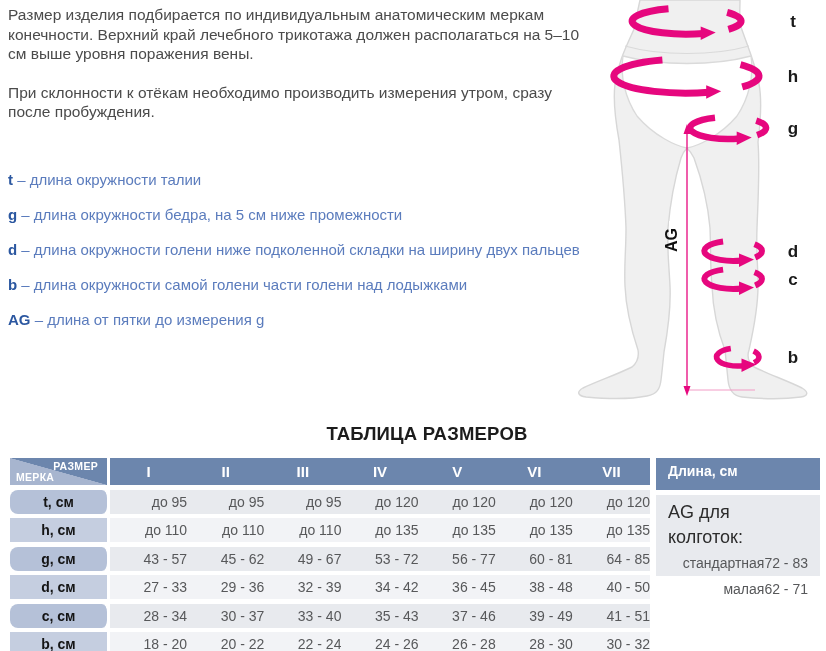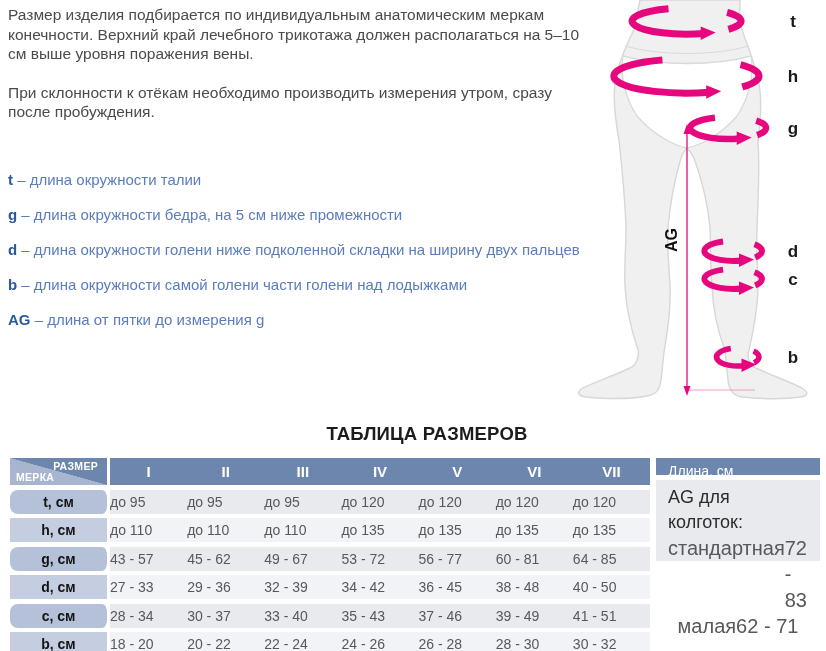--- a/index.html
+++ b/index.html
@@ -51,31 +51,31 @@
               grid-auto-rows:24px;grid-template-rows:27px;row-gap:4.5px;}
   .g-corner{position:relative;grid-column:1;border-right:3px solid #fff;
             background:linear-gradient(to bottom left,var(--header-blue) 0 49.4%,var(--corner-light) 50.2% 100%);}
   .g-corner .corner-top{position:absolute;top:2px;right:9px;font-size:10.5px;font-weight:bold;color:#fff;letter-spacing:.3px;margin-left:19px;}
   .g-corner .corner-left{position:absolute;bottom:2px;left:6px;font-size:10.5px;font-weight:bold;color:#fff;letter-spacing:.3px;}
   .g-col{background:var(--header-blue);color:#fff;font-weight:bold;font-size:15px;
          text-align:center;line-height:27px;}
   .g-label{font-weight:bold;font-size:14px;color:#141414;text-align:center;line-height:24px;border-right:3px solid #fff;}
   .g-label.dark{background:var(--label-dark);border-radius:8px;}
   .g-label.light{background:var(--label-light);}
-  .g-cell{font-size:14px;color:#57585a;text-align:left;line-height:24px;}
+  .g-cell{font-size:14px;color:#57585a;text-align:right;line-height:24px;}
   .g-cell.dark{background:var(--cell-dark);}
   .g-cell.light{background:var(--cell-light);}
 
   
   .len-panel{position:absolute;left:656px;top:458px;width:164px;}
-  .len-head{height:17px;line-height:27px;background:var(--header-blue);color:#fff;
-            font-weight:normal;font-size:14px;padding-left:12px;}
+  .len-head{height:32px;line-height:27px;background:var(--header-blue);color:#fff;
+            font-weight:bold;font-size:14px;padding-left:12px;}
   .len-body{margin-top:4.5px;height:81px;background:var(--cell-dark);padding:5px 12px 0 12px;}
   .len-sub{font-size:18px;color:#2c2c2c;line-height:25px;}
-  .len-row{display:flex;justify-content:center;font-size:20px;color:#57585a;line-height:26px;}
+  .len-row{display:flex;justify-content:flex-end;font-size:14px;color:#57585a;line-height:26px;}
 </style>
 </head>
 <body>
 
 <div class="page">
 
   <div class="intro">
     <p>Размер изделия подбирается по индивидуальным анатомическим меркам конечности. Верхний край лечебного трикотажа должен располагаться на 5–10 см выше уровня поражения вены.</p>
     <p>При склонности к отёкам необходимо производить измерения утром, сразу после пробуждения.</p>
   </div>

